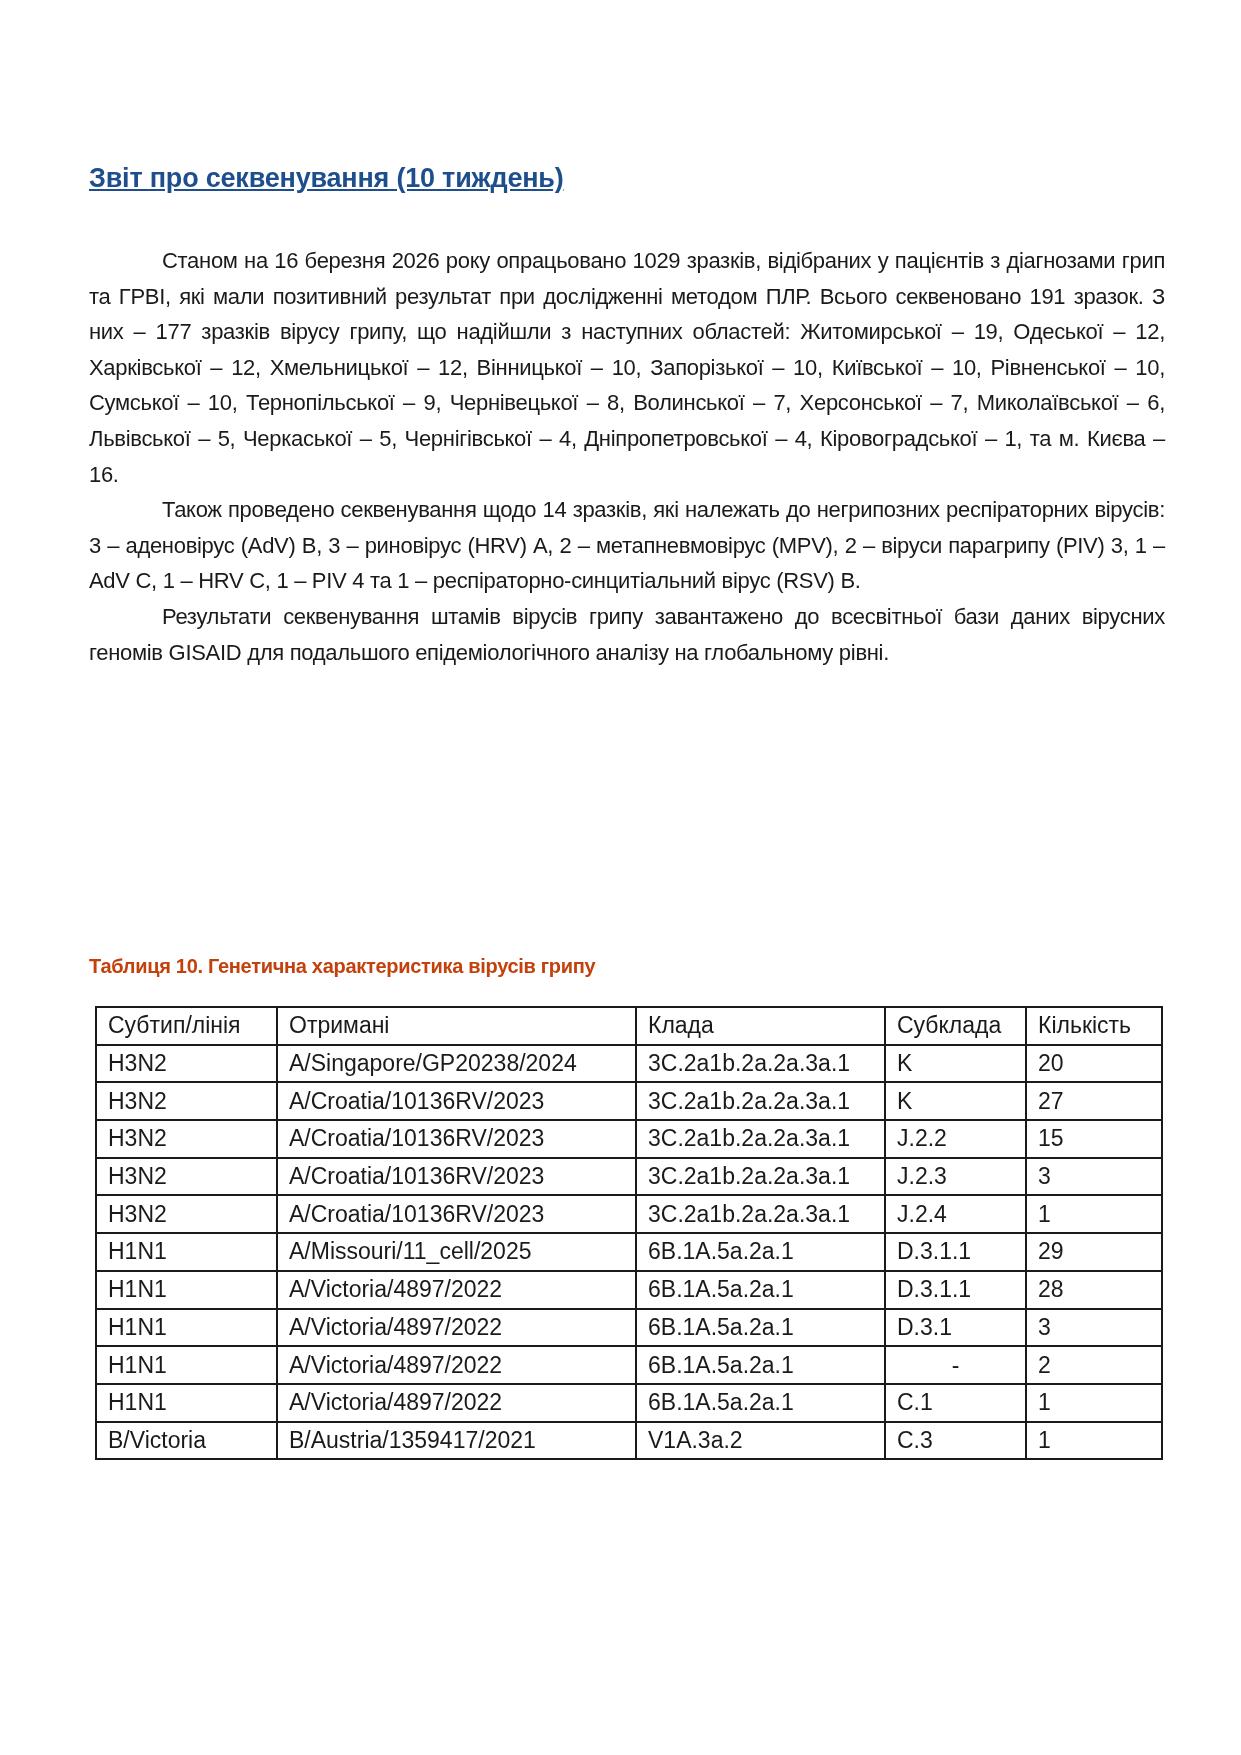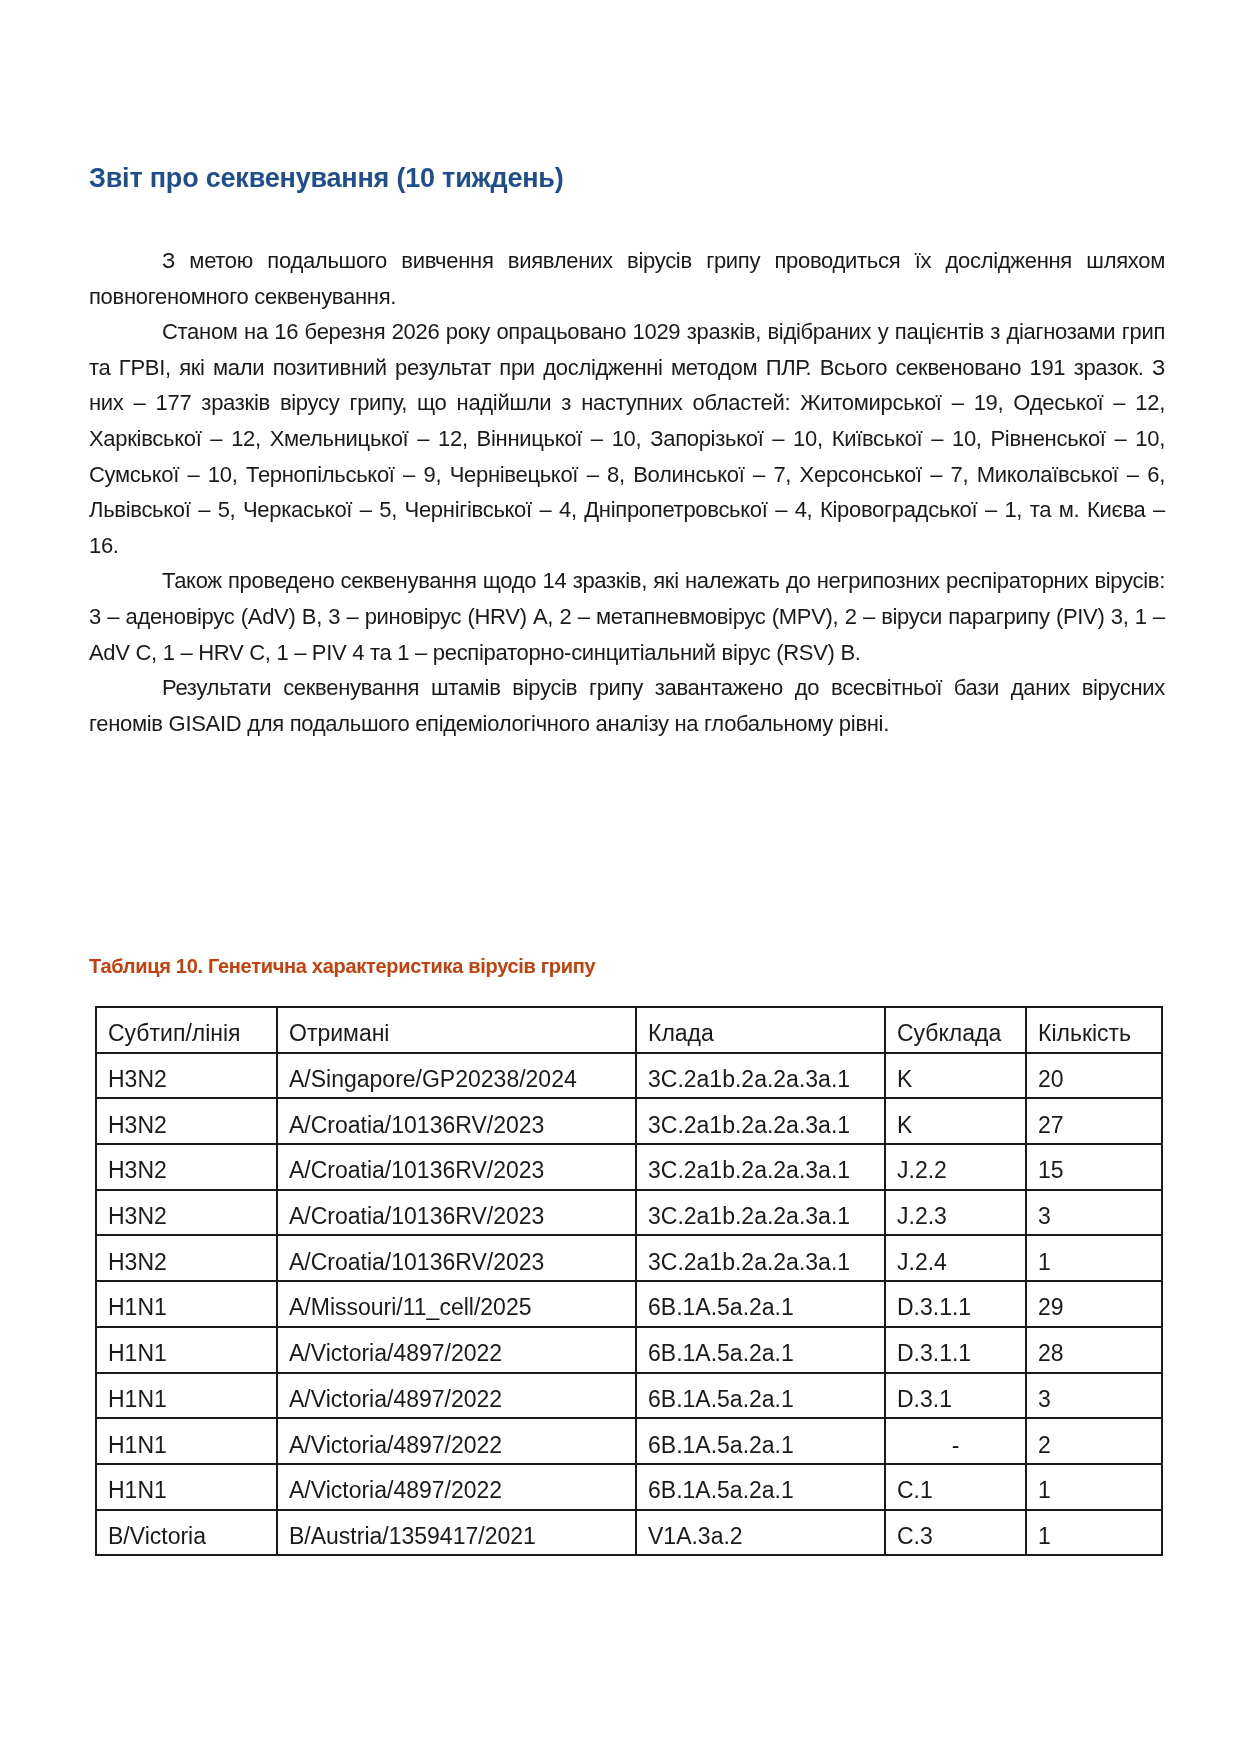--- a/index.html
+++ b/index.html
@@ -1,42 +1,41 @@
 <!DOCTYPE html>
 <html><head>
 <meta charset="utf-8">
 <style>
   html, body { margin: 0; padding: 0; background: #ffffff; }
   body { width: 1241px; height: 1755px; position: relative; overflow: hidden;
          font-family: "Liberation Sans", "DejaVu Sans", sans-serif; color: #1a1a1a; }
   .page { position: absolute; left: 0; top: 0; width: 1241px; height: 1755px; }
   .title { position: absolute; left: 89px; top: 163px; margin: 0;
-           font-size: 27px; font-weight: bold; color: #1f4e8c; letter-spacing: -0.2px; }
+           font-size: 27px; font-weight: bold; color: #1f4e8c; letter-spacing: -0.2px; text-decoration: underline; }
   .body-text { position: absolute; left: 89px; top: 243px; width: 1076px; }
   .para { margin: 0; font-size: 22px; line-height: 35.6px; text-align: justify;
           text-indent: 73px; letter-spacing: -0.3px; }
   .caption { position: absolute; left: 89px; top: 955px; margin: 0;
              font-size: 20px; font-weight: bold; color: #c2410c; letter-spacing: -0.3px; }
   table.gen { position: absolute; left: 95px; top: 1006px; width: 1066px;
               border-collapse: collapse; table-layout: fixed; }
-  table.gen td, table.gen th { border: 2px solid #1a1a1a; height: 35.7px; padding: 8px 0 0 11px;
+  table.gen td, table.gen th { border: 2px solid #1a1a1a; height: 35.7px; padding: 0 0 0 11px;
               font-size: 23px; font-weight: normal; text-align: left; color: #1a1a1a;
               white-space: nowrap; overflow: hidden; vertical-align: middle; }
   table.gen td.dash { text-align: center; padding-left: 0; }
   col.c1 { width: 181px; } col.c2 { width: 359px; } col.c3 { width: 249px; }
   col.c4 { width: 141px; } col.c5 { width: 136px; }
 </style>
 </head>
 <body>
 
 <div class="page">
   <h1 class="title">Звіт про секвенування (10 тиждень)</h1>
 
   <div class="body-text">
-    <p class="para">З метою подальшого вивчення виявлених вірусів грипу проводиться їх дослідження шляхом повногеномного секвенування.</p>
     <p class="para">Станом на 16 березня 2026 року опрацьовано 1029 зразків, відібраних у пацієнтів з діагнозами грип та ГРВІ, які мали позитивний результат при дослідженні методом ПЛР. Всього секвеновано 191 зразок. З них – 177 зразків вірусу грипу, що надійшли з наступних областей: Житомирської – 19, Одеської – 12, Харківської – 12, Хмельницької – 12, Вінницької – 10, Запорізької – 10, Київської – 10, Рівненської – 10, Сумської – 10, Тернопільської – 9, Чернівецької – 8, Волинської – 7, Херсонської – 7, Миколаївської – 6, Львівської – 5, Черкаської – 5, Чернігівської – 4, Дніпропетровської – 4, Кіровоградської – 1, та м. Києва – 16.</p>
     <p class="para">Також проведено секвенування щодо 14 зразків, які належать до негрипозних респіраторних вірусів: 3 – аденовірус (AdV) B, 3 – риновірус (HRV) A, 2 – метапневмовірус (MPV), 2 – віруси парагрипу (PIV) 3, 1 – AdV C, 1 – HRV C, 1 – PIV 4 та 1 – респіраторно-синцитіальний вірус (RSV) B.</p>
     <p class="para">Результати секвенування штамів вірусів грипу завантажено до всесвітньої бази даних вірусних геномів GISAID для подальшого епідеміологічного аналізу на глобальному рівні.</p>
   </div>
 
   <p class="caption">Таблиця 10. Генетична характеристика вірусів грипу</p>
 
   <table class="gen">
     <colgroup>
         <col class="c1">

